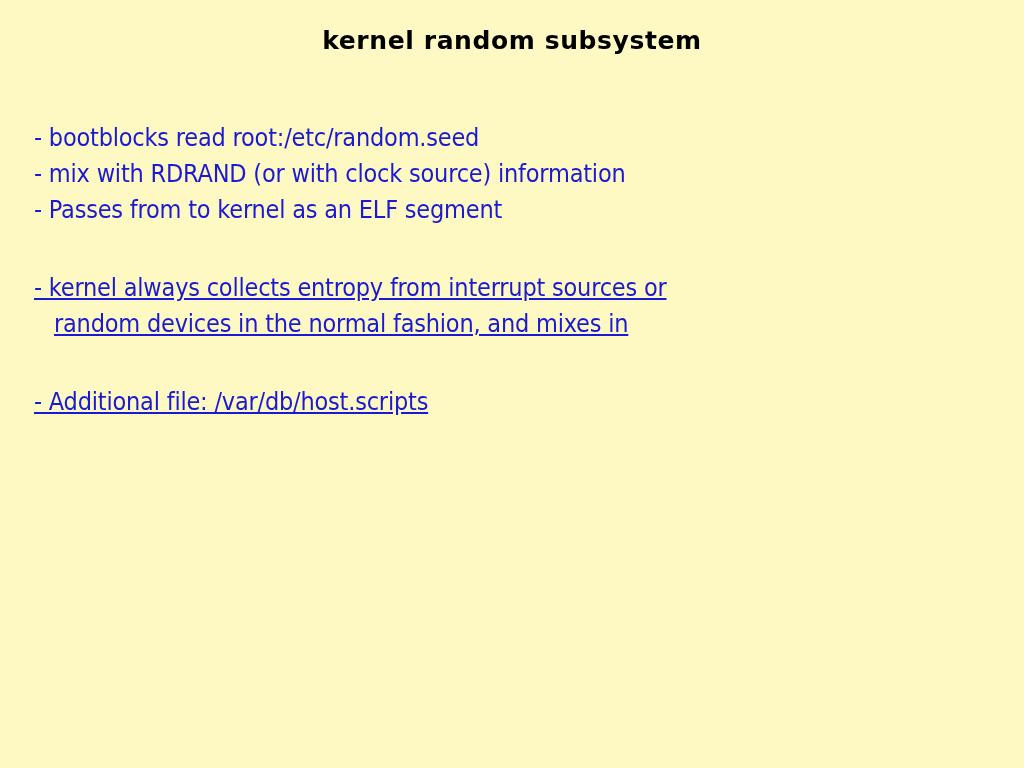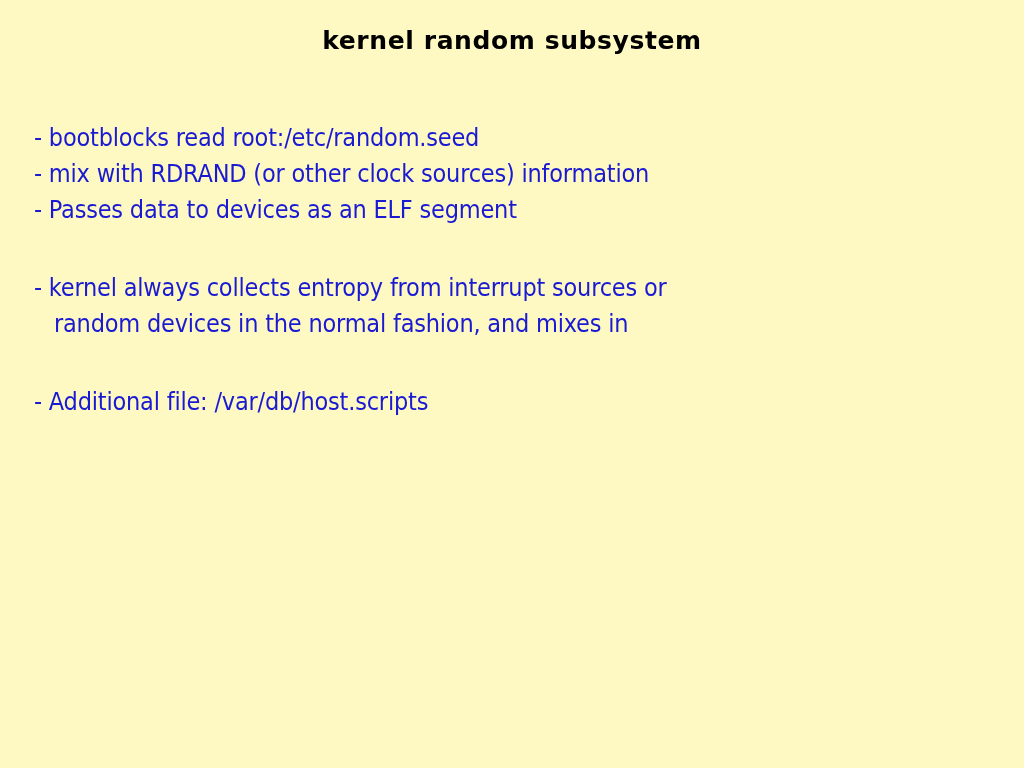--- a/index.html
+++ b/index.html
@@ -51,20 +51,21 @@
     font-weight: normal;
     letter-spacing: -0.2px;
   }
 
   .bullet-group {
     margin: 0;
     padding: 0;
   }
   .bullet-group + .bullet-group {
     margin-top: 42px;
+    text-decoration: underline;
   }
 
   .bullet-line {
     display: block;
     white-space: nowrap;
     height: 36px;
   }
   .bullet-line.cont {
     padding-left: 20px;
   }
@@ -72,22 +73,22 @@
 </head>
 <body>
 
 <div class="slide" style="background: #fef9c3;">
 
   <div class="slide-title" style="color: rgb(0, 0, 0);">kernel random subsystem</div>
 
   <div class="body-block" style="color: rgb(26, 26, 210);">
       <div class="bullet-group">
         <span class="bullet-line">- bootblocks read root:/etc/random.seed</span>
-        <span class="bullet-line">- mix with RDRAND (or other clock sources) information</span>
-        <span class="bullet-line">- Passes data to devices as an ELF segment</span>
+        <span class="bullet-line">- mix with RDRAND (or with clock source) information</span>
+        <span class="bullet-line">- Passes from to kernel as an ELF segment</span>
       </div>
       <div class="bullet-group">
         <span class="bullet-line">- kernel always collects entropy from interrupt sources or</span>
         <span class="bullet-line cont">random devices in the normal fashion, and mixes in</span>
       </div>
       <div class="bullet-group">
         <span class="bullet-line">- Additional file: /var/db/host.scripts</span>
       </div>
     </div>
 

